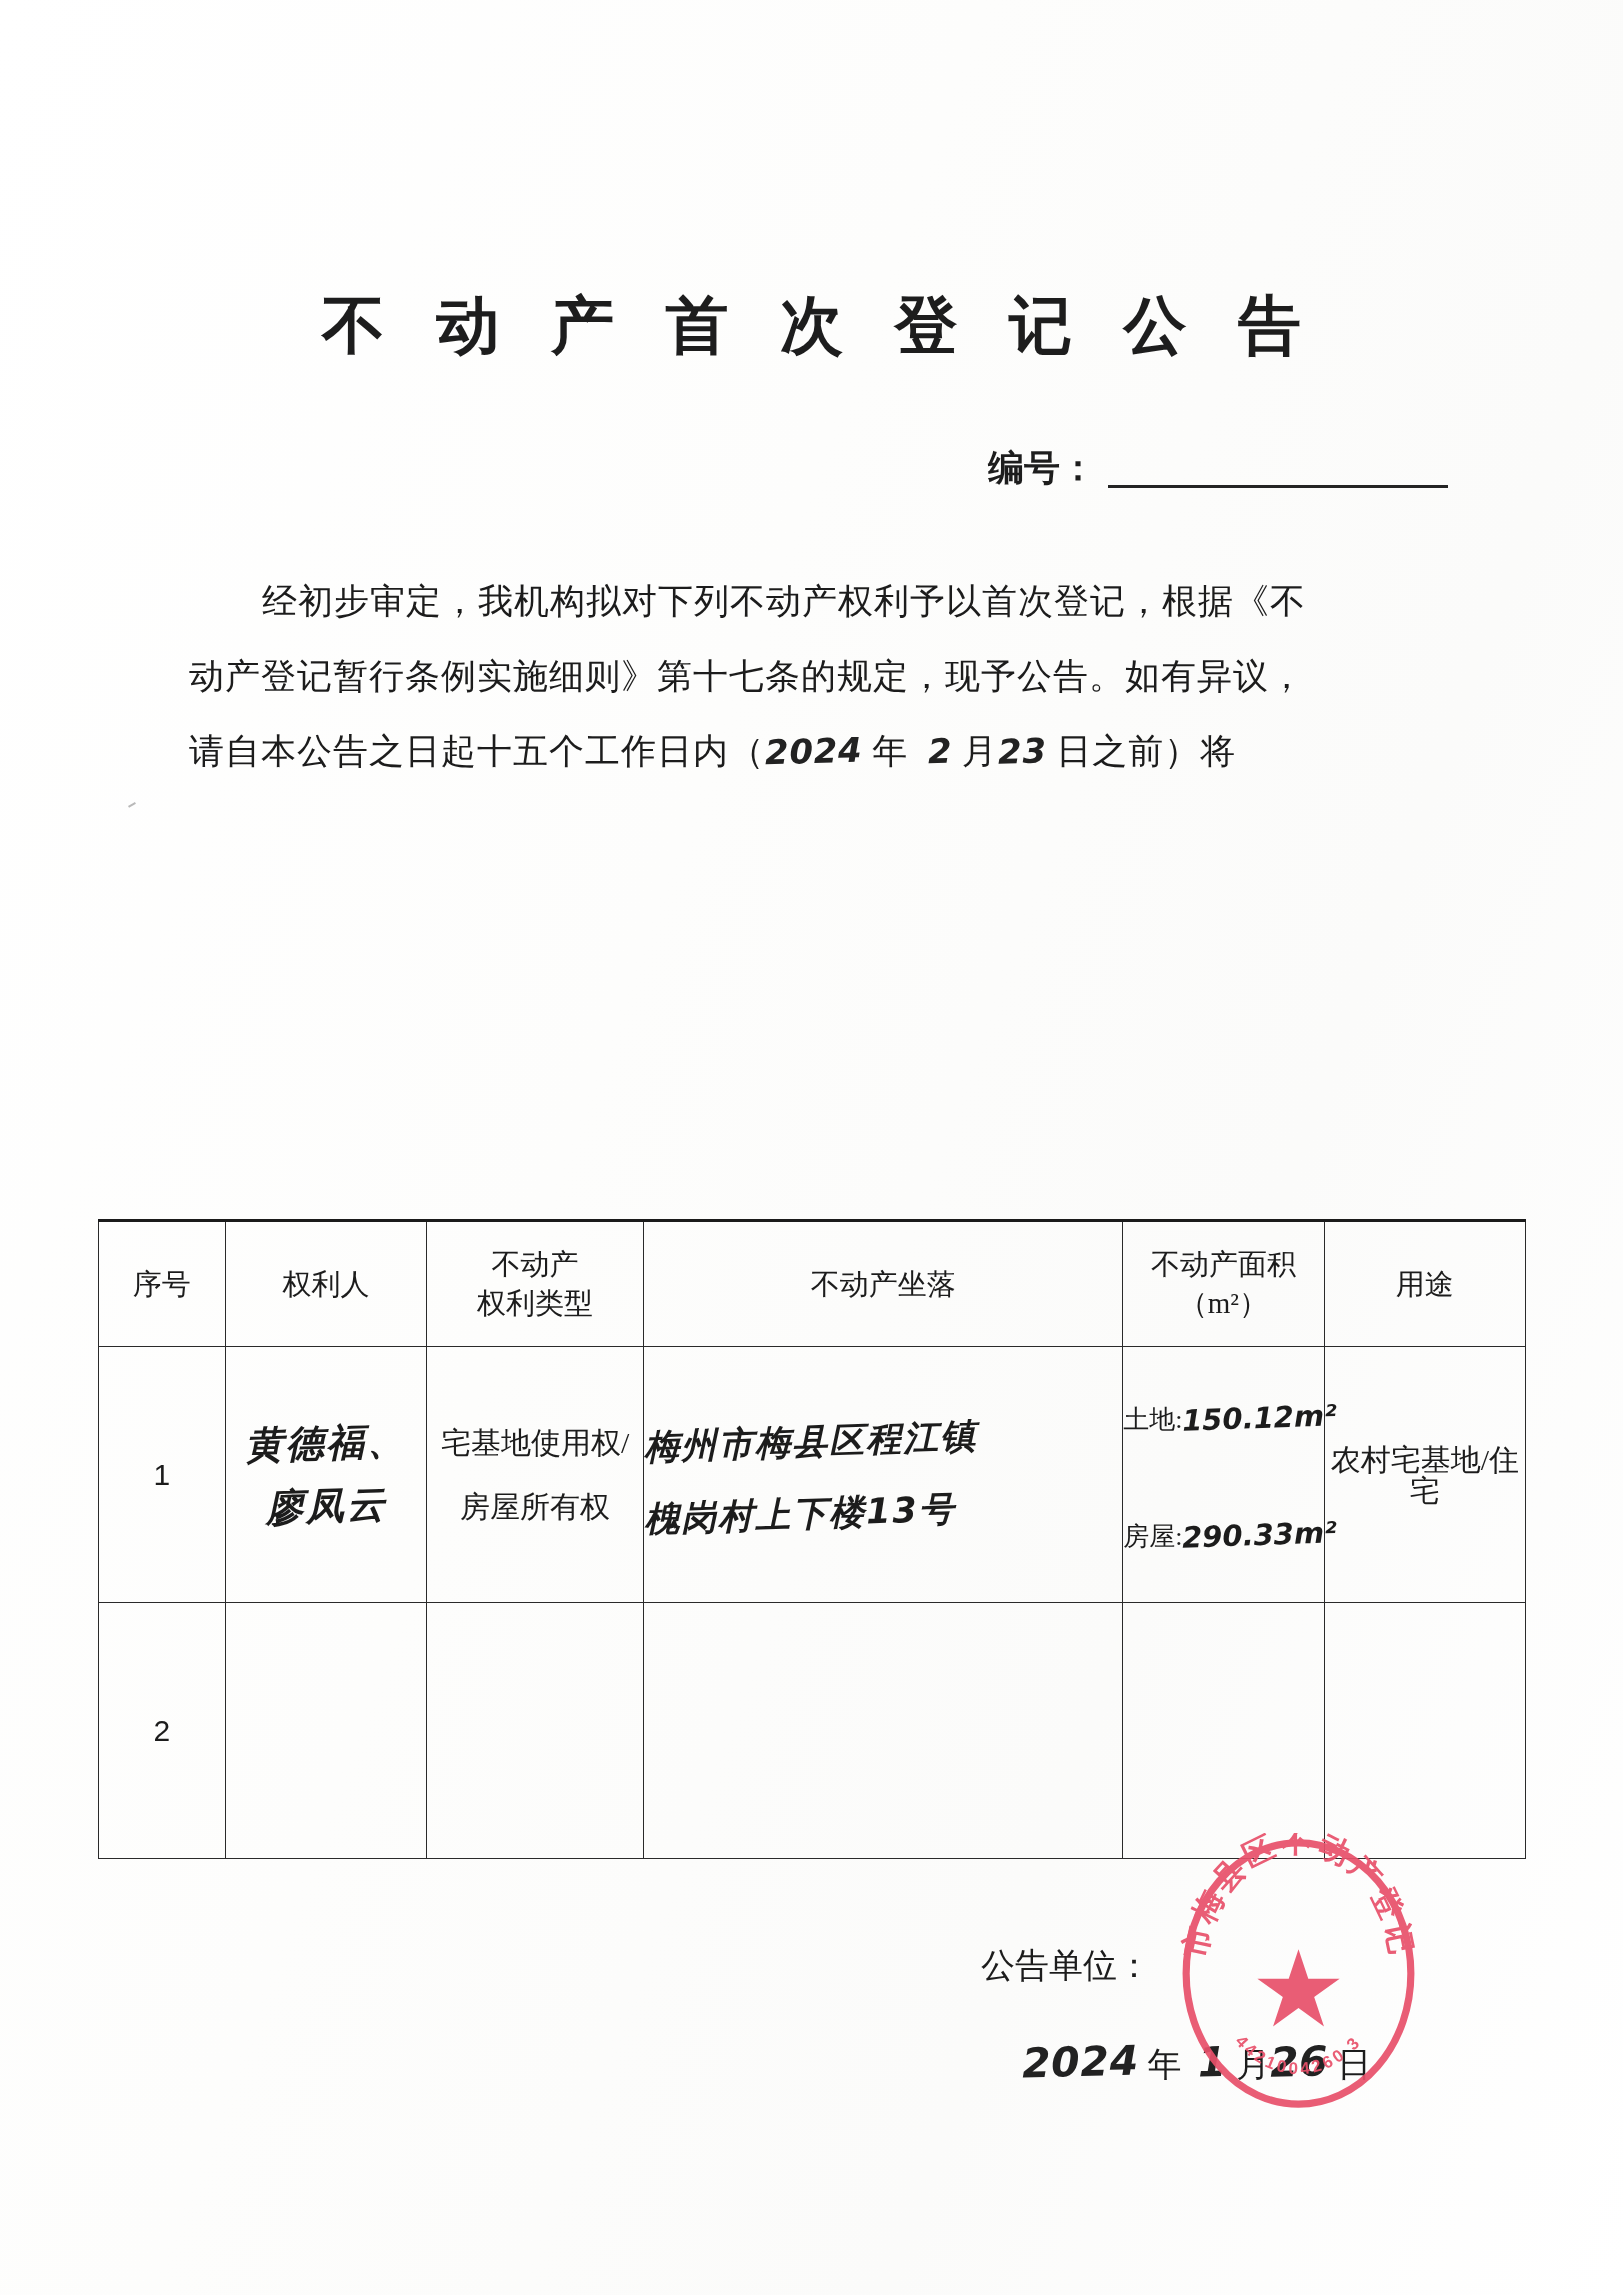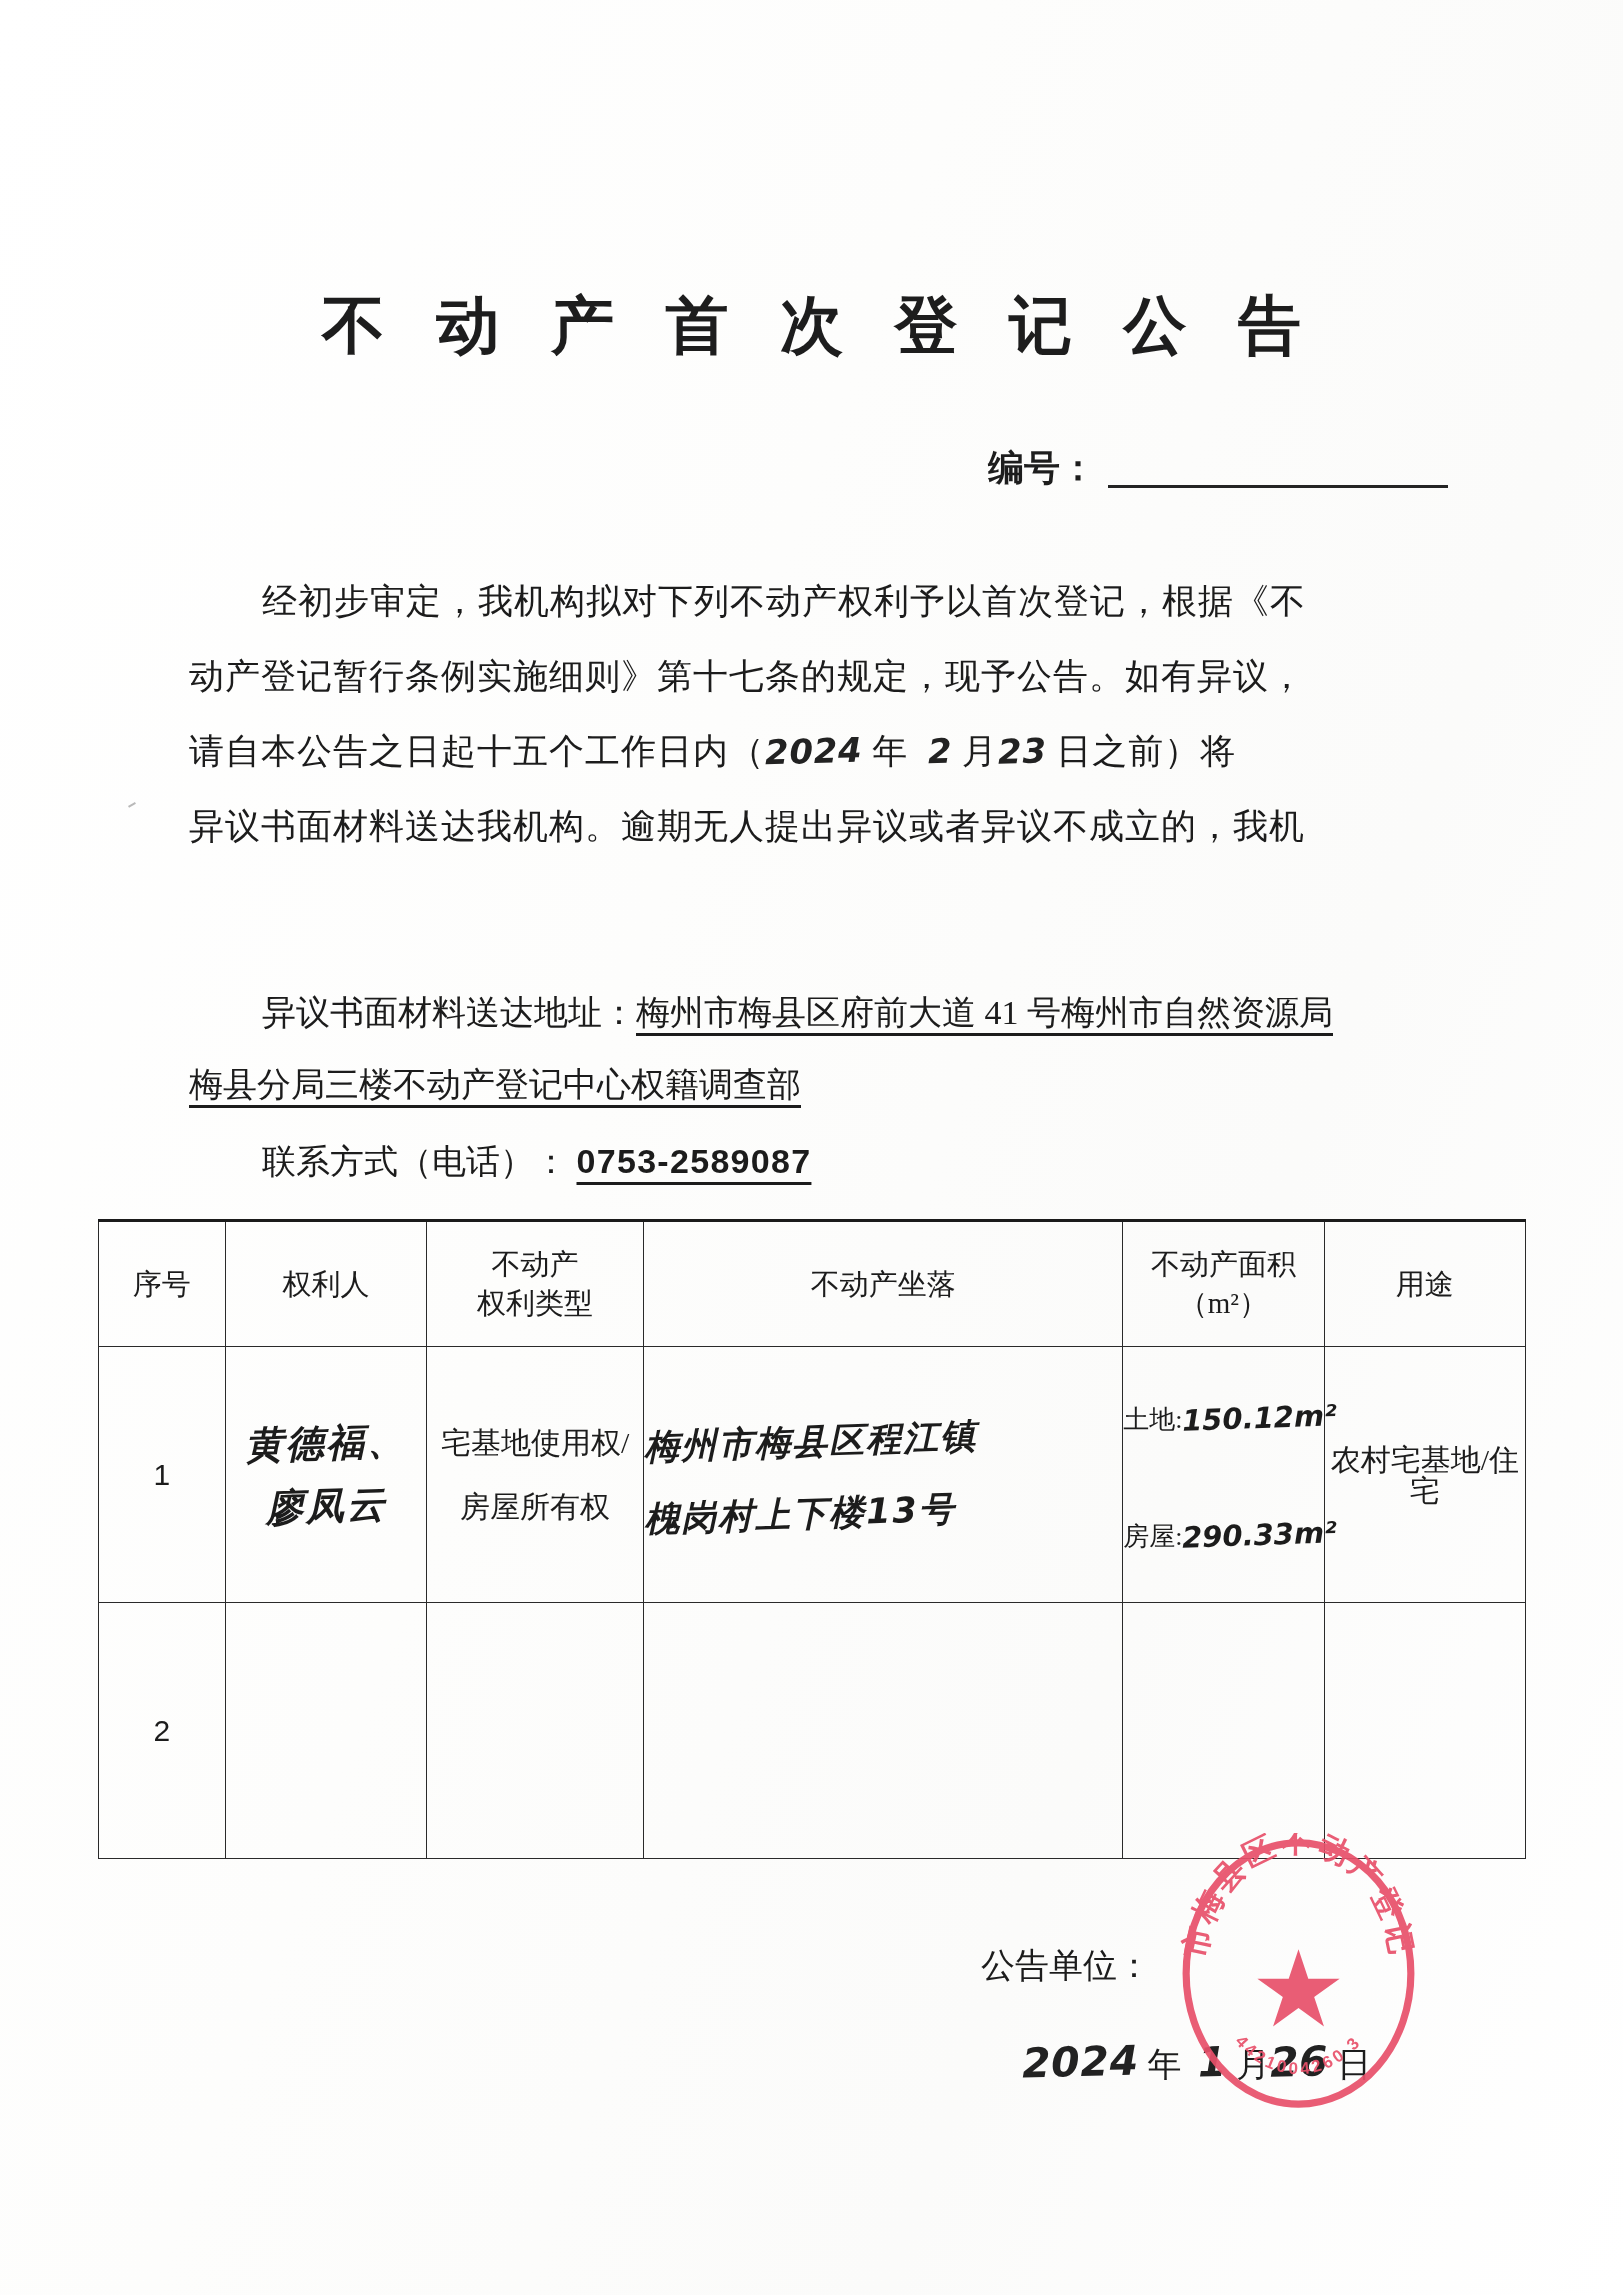--- a/index.html
+++ b/index.html
@@ -245,34 +245,22 @@
     </div>
 
     <div class="body-block">
       <div class="body-line">
         <span class="para-indent"></span><span>经初步审定，我机构拟对下列不动产权利予以首次登记，根据《不</span>
       </div>
       <div class="body-line">动产登记暂行条例实施细则》第十七条的规定，现予公告。如有异议，</div>
       <div class="body-line">
         <span>请自本公告之日起十五个工作日内（</span><span class="hand hand-yr">2024</span>&nbsp;<span>年</span>&nbsp;&nbsp;<span class="hand hand-yr">2</span>&nbsp;<span>月</span><span class="hand hand-yr">23</span>&nbsp;<span>日之前）将</span>
       </div>
-      <div class="body-line">异议书面材料送达我机构。逾期无人提出异议或者异议不成立的，我机</div>
     </div>
 
-    <div class="addr-block">
-      <div class="addr-line1">
-        <span class="lead"></span><span>异议书面材料送达地址：</span><span class="u">梅州市梅县区府前大道 41 号梅州市自然资源局</span>
-      </div>
-      <div class="addr-line2">
-        <span class="u">梅县分局三楼不动产登记中心权籍调查部</span>
-      </div>
-      <div class="tel-line">
-        <span class="lead"></span><span>联系方式（电话）：</span>&nbsp;<span class="u telnum">0753-2589087</span>
-      </div>
-    </div>
 
     <table class="tbl">
       <thead>
         <tr class="topline">
           <td class="col-no">序号</td>
           <td class="col-owner">权利人</td>
           <td class="col-type">
             <div>不动产</div>
             <div>权利类型</div>
           </td>

